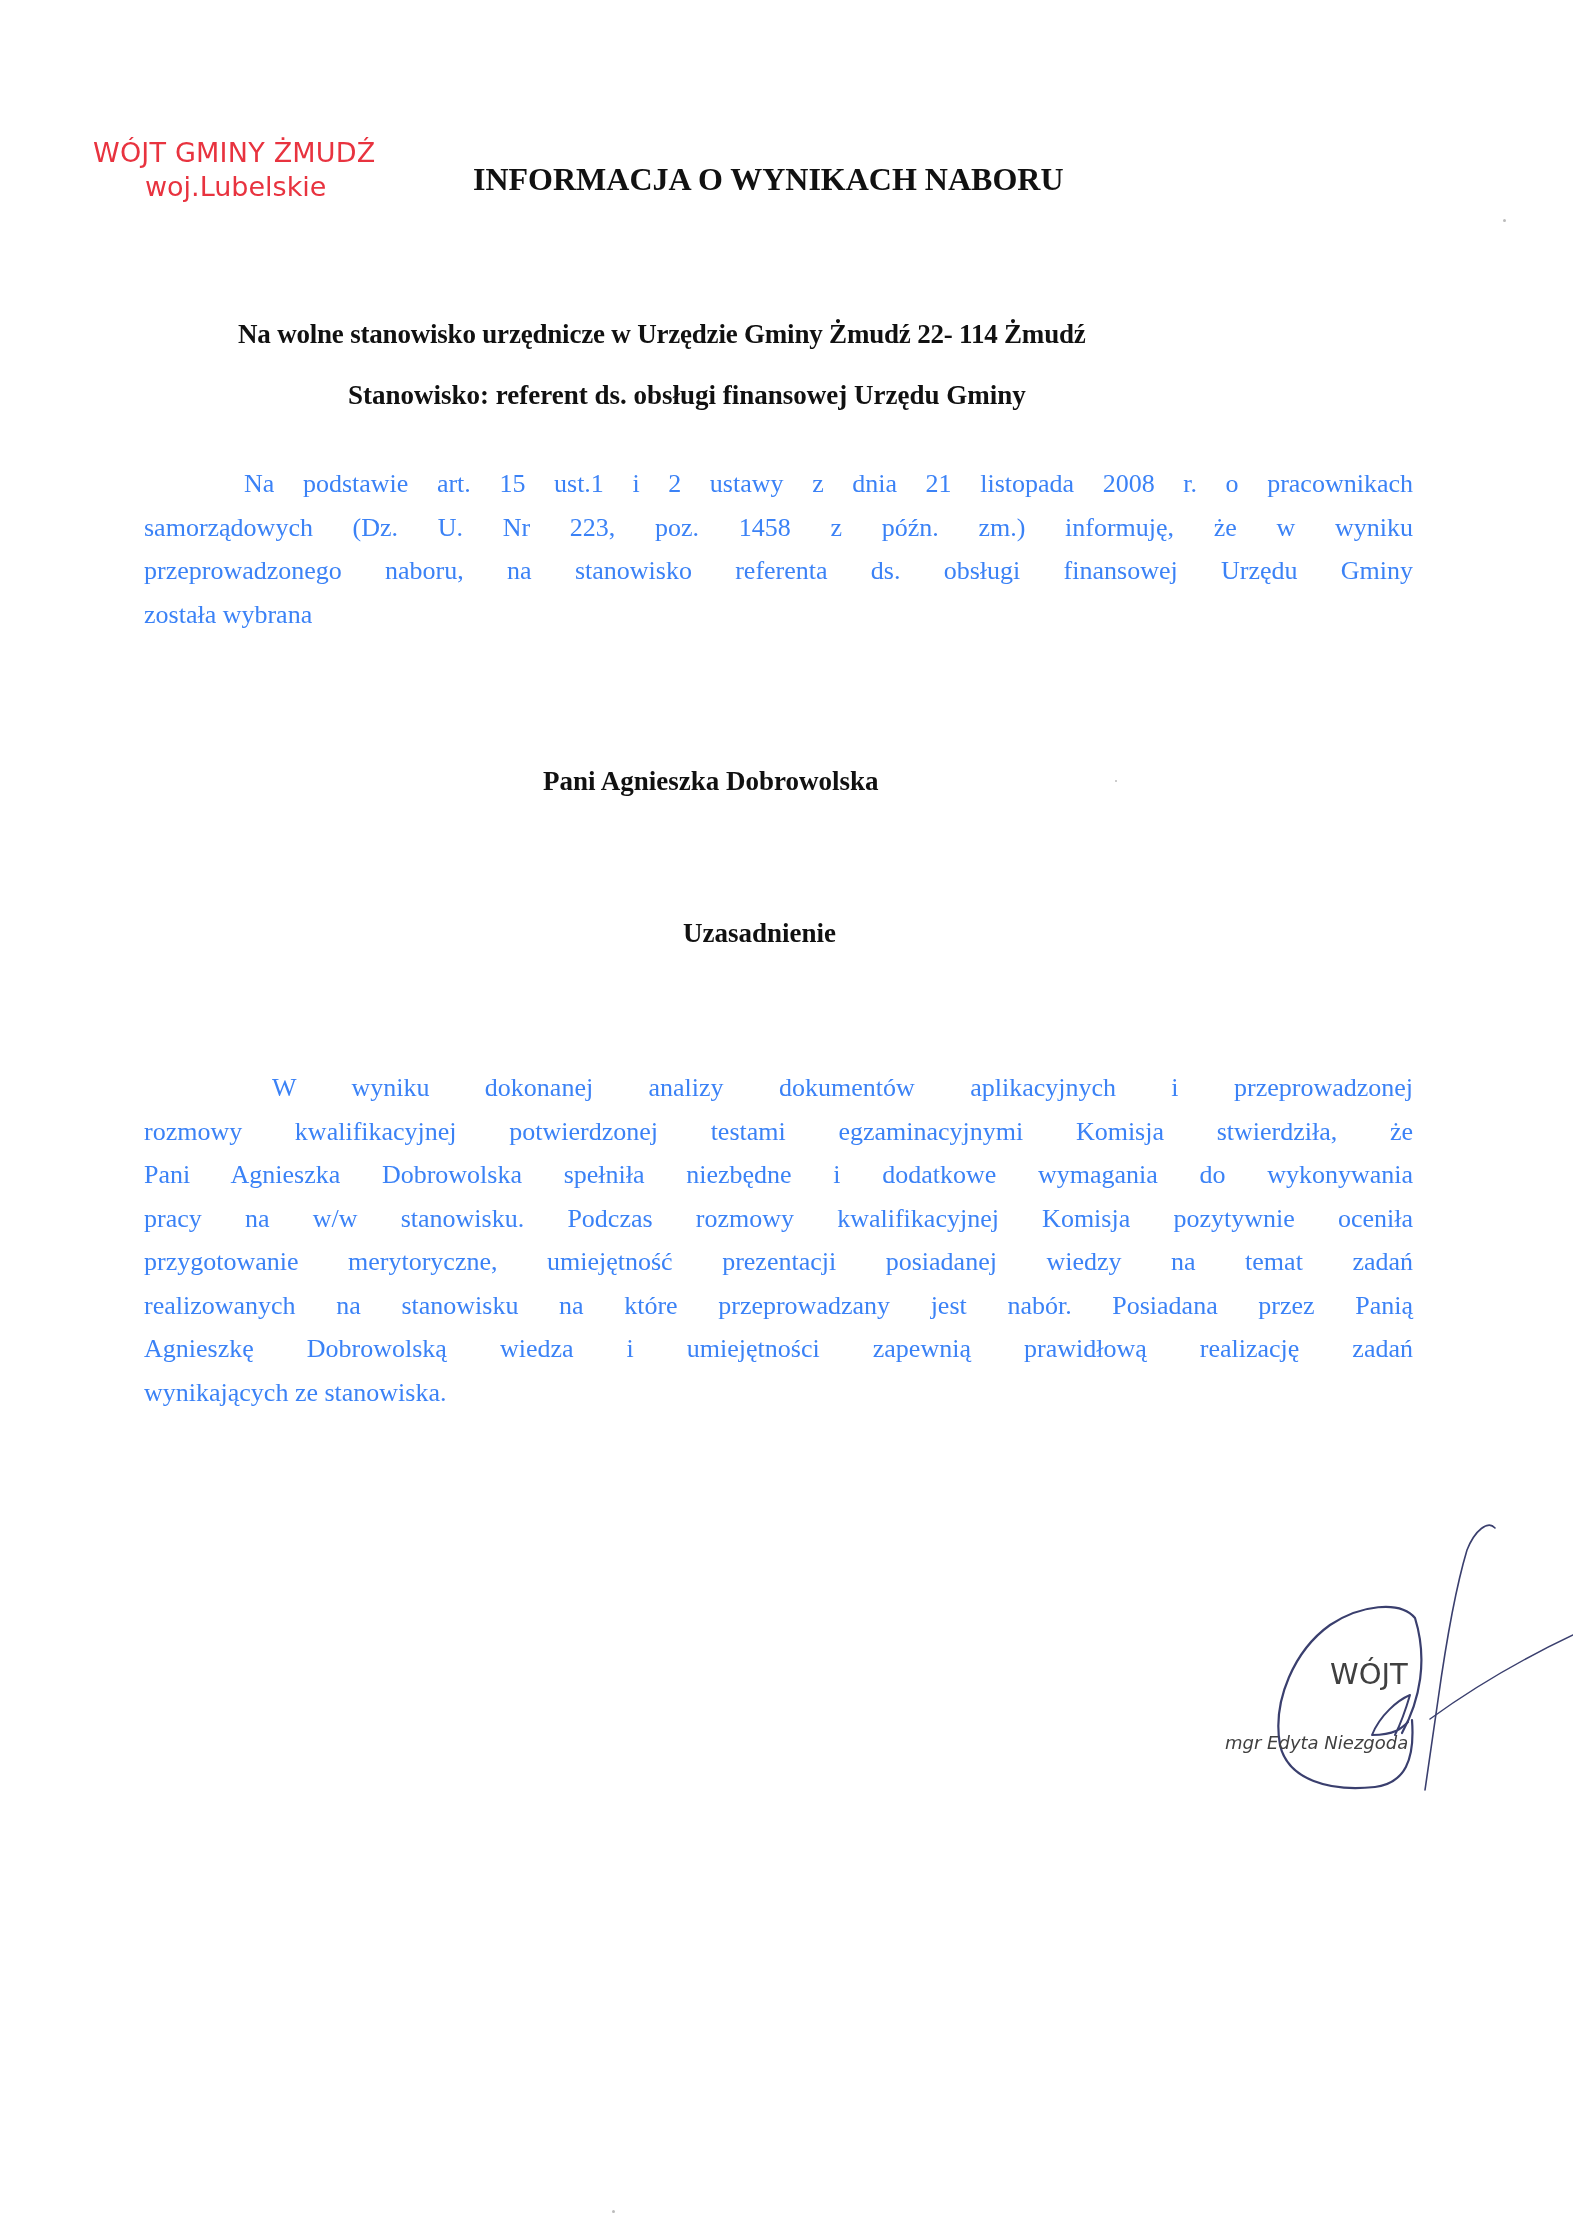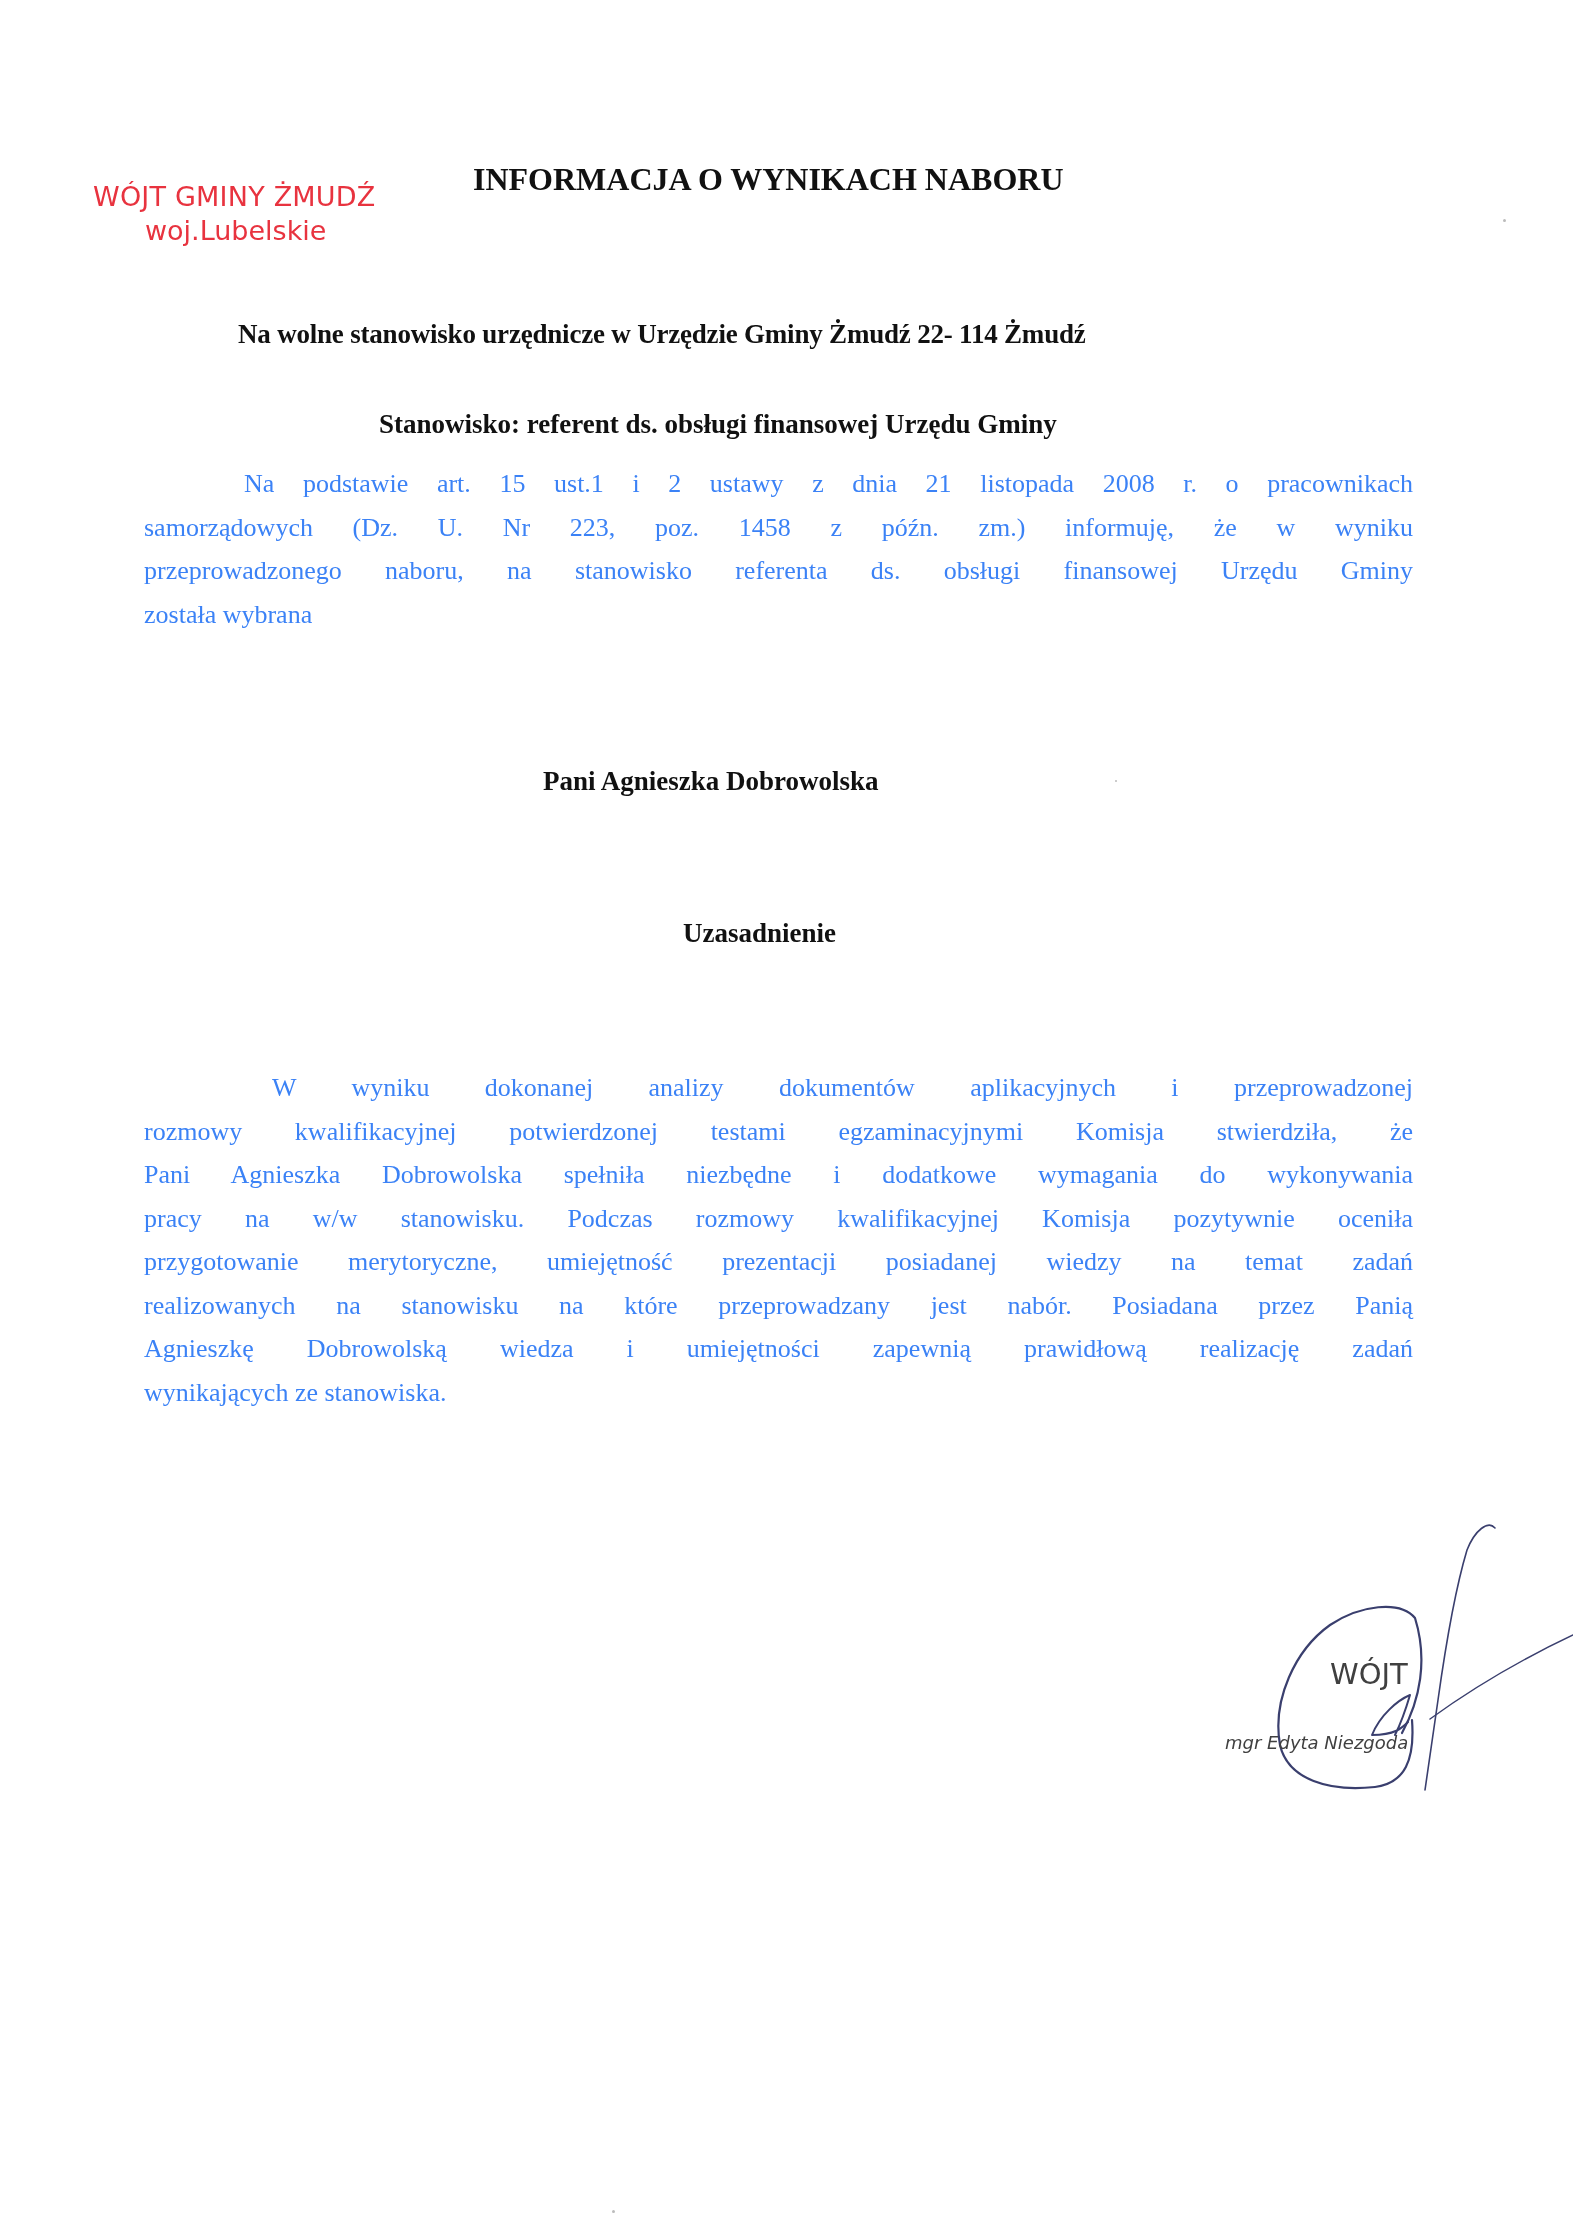--- a/index.html
+++ b/index.html
@@ -1,28 +1,28 @@
 <!DOCTYPE html>
 <html><head>
 <meta charset="utf-8">
 <style>
   html, body { margin: 0; padding: 0; background: #ffffff; }
   body { width: 1573px; height: 2216px; position: relative; overflow: hidden; }
   .page { position: absolute; left: 0; top: 0; width: 1573px; height: 2216px; background: #fff; }
 
-  .stamp { position: absolute; color: #e8333f; font-family: "DejaVu Sans", sans-serif; white-space: nowrap; line-height: 1; margin-top: 44px; }
+  .stamp { position: absolute; color: #e8333f; font-family: "DejaVu Sans", sans-serif; white-space: nowrap; line-height: 1; }
   .stamp-l1 { left: 93px; top: 139px; font-size: 27px; letter-spacing: 0.2px; }
   .stamp-l2 { left: 145px; top: 173px; font-size: 27px; }
 
   .serif { font-family: "Liberation Serif", "DejaVu Serif", serif; color: #111; line-height: 1; white-space: nowrap; position: absolute; }
   .bold { font-weight: bold; }
 
   .title { left: 467px; top: 163px; font-size: 32px; margin-left: 6px; }
   .sub1 { left: 238px; top: 321px; font-size: 27px; letter-spacing: -0.2px; }
-  .sub2 { left: 348px; top: 411px; font-size: 27px; margin-left: 31px; }
+  .sub2 { left: 348px; top: 382px; font-size: 27px; }
 
   .para { position: absolute; left: 144px; width: 1269px; font-family: "Liberation Serif", "DejaVu Serif", serif; color: #3b82f6; font-size: 26px; }
   .para .line { height: 43.5px; line-height: 43.5px; text-align: justify; text-align-last: justify; white-space: normal; }
   .para .line.last { text-align-last: left; }
   .para .line.indent { padding-left: 100px; }
   .para .line.indent2 { padding-left: 128px; }
   .p1 { top: 462px; }
   .p2 { top: 1066px; }
 
   .name { left: 543px; top: 768px; font-size: 27px; }

